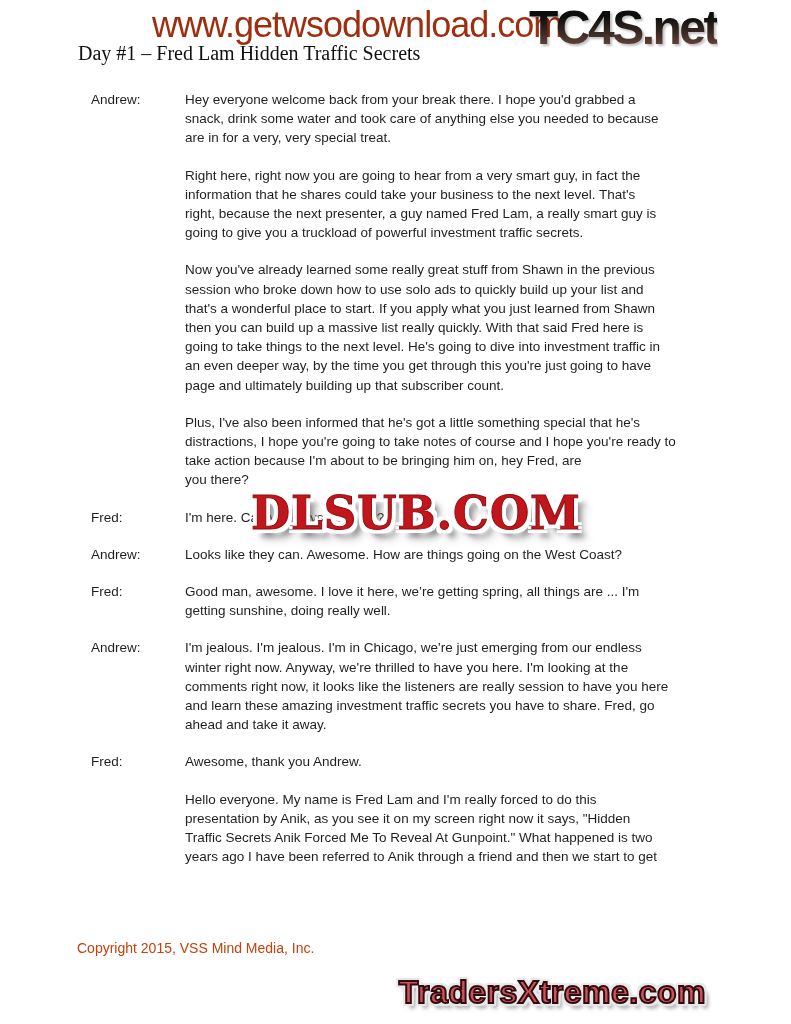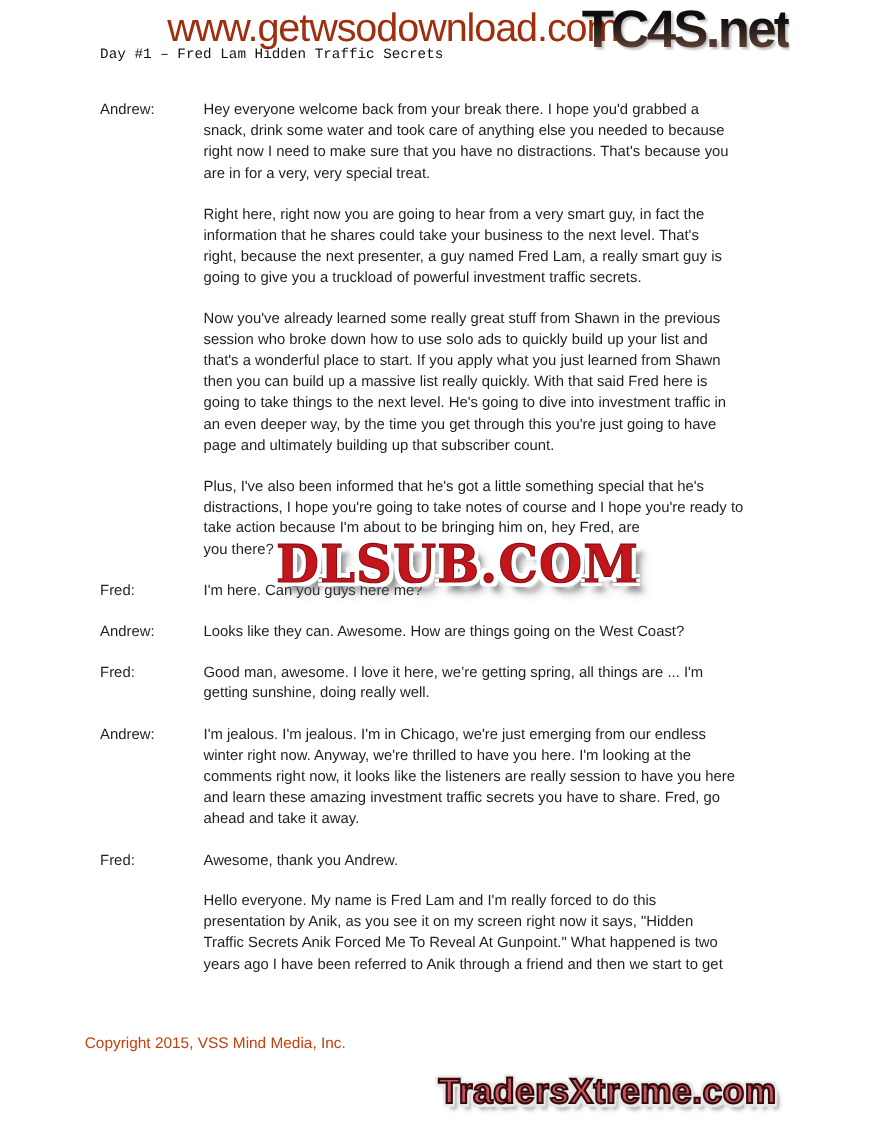--- a/index.html
+++ b/index.html
@@ -33,24 +33,24 @@
     letter-spacing: -2.5px;
     white-space: nowrap;
     background: linear-gradient(#0d0d0d 30%, #3a2a24 60%, #7d5244 95%);
     -webkit-background-clip: text;
     background-clip: text;
     color: transparent;
     filter: drop-shadow(2px 2px 1px rgba(0,0,0,0.25));
   }
   .doc-title {
     position: absolute;
-    left: 91px;
+    left: 78px;
     top: 42px;
-    font-family: Liberation Mono, monospace;
-    font-size: 13px;
+    font-family: Liberation Serif, serif;
+    font-size: 20px;
     color: #111111;
     white-space: nowrap;
   }
 
   
   .transcript {
     position: absolute;
     left: 91px;
     top: 90px;
     width: 640px;
@@ -121,21 +121,20 @@
   <div class="header-logo">TC4S.net</div>
 
   <div class="doc-title">Day #1 – Fred Lam Hidden Traffic Secrets</div>
 
   <div class="transcript">
       <div class="entry">
         <div class="speaker">Andrew:</div>
         <div class="lines">
           <div class="line">Hey everyone welcome back from your break there. I hope you'd grabbed a</div>
           <div class="line">snack, drink some water and took care of anything else you needed to because</div>
-          <div class="line">right now I need to make sure that you have no distractions. That's because you</div>
           <div class="line">are in for a very, very special treat.</div>
         </div>
       </div>
       <div class="entry">
         <div class="speaker"></div>
         <div class="lines">
           <div class="line">Right here, right now you are going to hear from a very smart guy, in fact the</div>
           <div class="line">information that he shares could take your business to the next level. That's</div>
           <div class="line">right, because the next presenter, a guy named Fred Lam, a really smart guy is</div>
           <div class="line">going to give you a truckload of powerful investment traffic secrets.</div>

